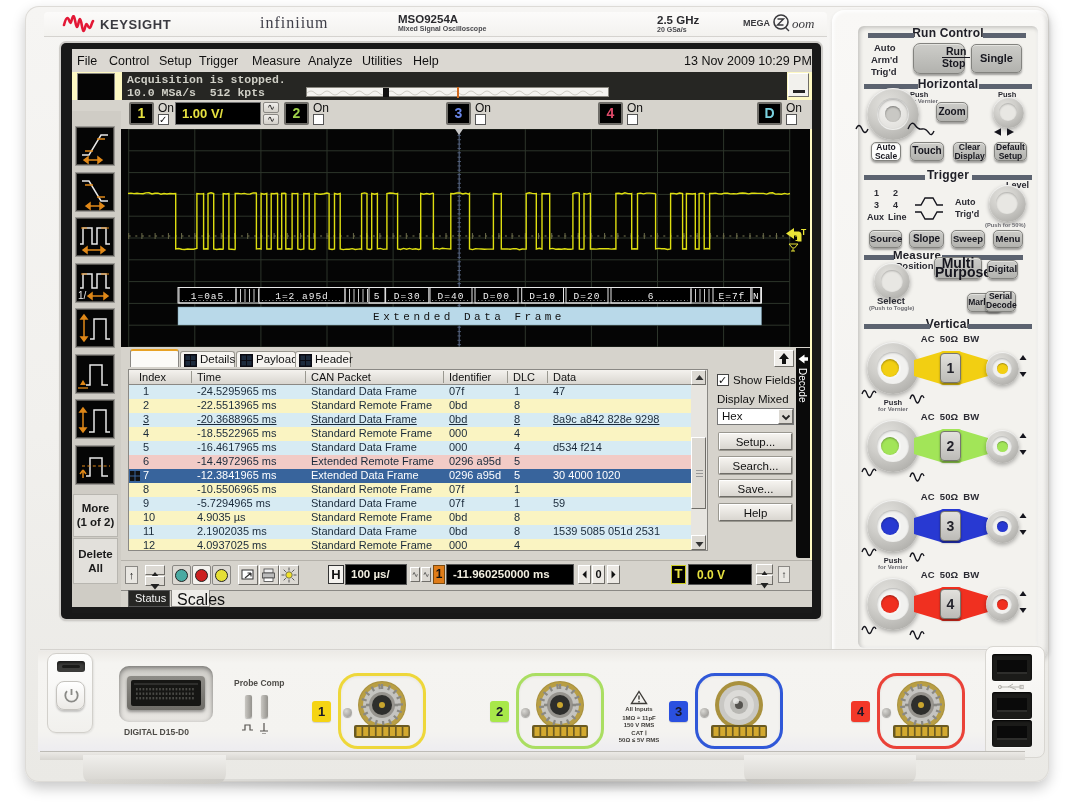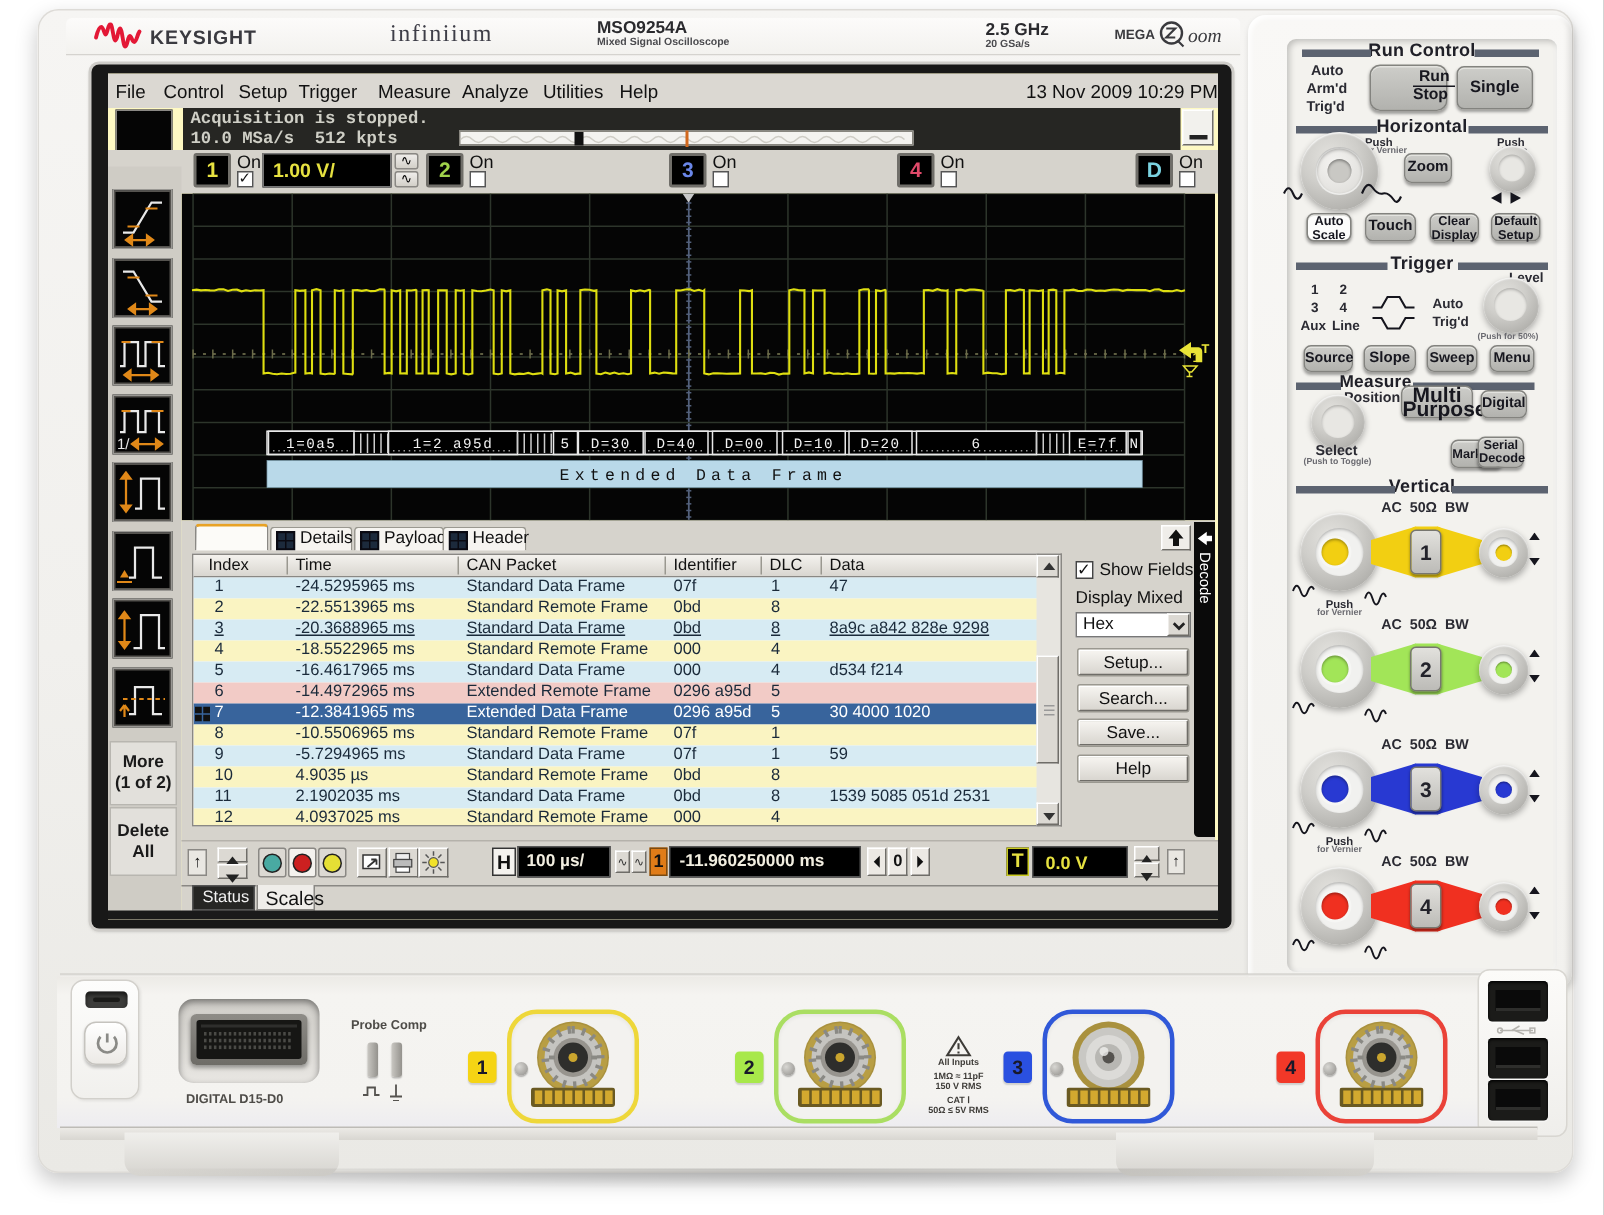--- a/index.html
+++ b/index.html
@@ -595,21 +595,21 @@
             <path d="M7.5,1 l4,5.5 h-8 z" fill="#222"></path>
           </svg></div>
         <div class="abs win-btn" style="left:684px;top:15px;width:17px;height:10px;background:#dcd9d3;"><svg width="15" height="9">
             <path d="M7.5,7.5 l4,-5.5 h-8 z" fill="#222"></path>
           </svg></div>
         <div class="abs" style="left:706px;top:6px;width:12px;height:17px;background:#e9e7e2;border:1px solid #8a8884;text-align:center;font-size:10px;color:#111;line-height:15px;">↑</div>
         <div class="abs" style="left:49px;top:30px;width:691px;height:1px;background:#8a8884;"></div>
         <div class="abs" style="left:56px;top:30px;width:42px;height:17px;background:#262624;border:1px solid #555;color:#f2f2f2;font-size:11px;">
           <span class="abs" style="left:6px;top:1px;">Status</span>
         </div>
-        <div class="abs" style="left:99px;top:30px;width:39px;height:17px;background:#efede9;border:1px solid #8a8884;border-top:none;color:#111;font-size:13px;">
+        <div class="abs" style="left:99px;top:30px;width:39px;height:17px;background:#efede9;border:1px solid #8a8884;border-top:none;color:#111;font-size:16px;">
           <span class="abs" style="left:5px;top:1px;">Scales</span>
         </div>
         <div class="abs" style="left:0;top:47px;width:740px;height:6px;background:#1a1a1a;"></div>
       </div>
   </div>
   <div class="abs" style="left:832px;top:10px;width:216px;height:650px;">
       <div class="abs" style="left:0;top:0;width:216px;height:650px;background:linear-gradient(180deg,#f9f8f6,#f2f1ee);border-radius:12px;box-shadow:inset 2px 2px 3px rgba(255,255,255,.9), inset -2px -2px 4px rgba(0,0,0,.12), 1px 2px 4px rgba(0,0,0,.15);"></div>
       <div class="abs" style="left:26px;top:16px;width:180px;height:622px;background:#f3f2ee;border-radius:6px;box-shadow:inset 1.5px 1.5px 4px rgba(0,0,0,.22), inset -1px -1px 2px rgba(255,255,255,.7);"></div>
       <div class="sect-title" style="left:56px;top:16px;width:120px;font-size:12px;">Run Control</div>
       <div class="sect-bar" style="left:36px;top:23px;width:46px;"></div>

